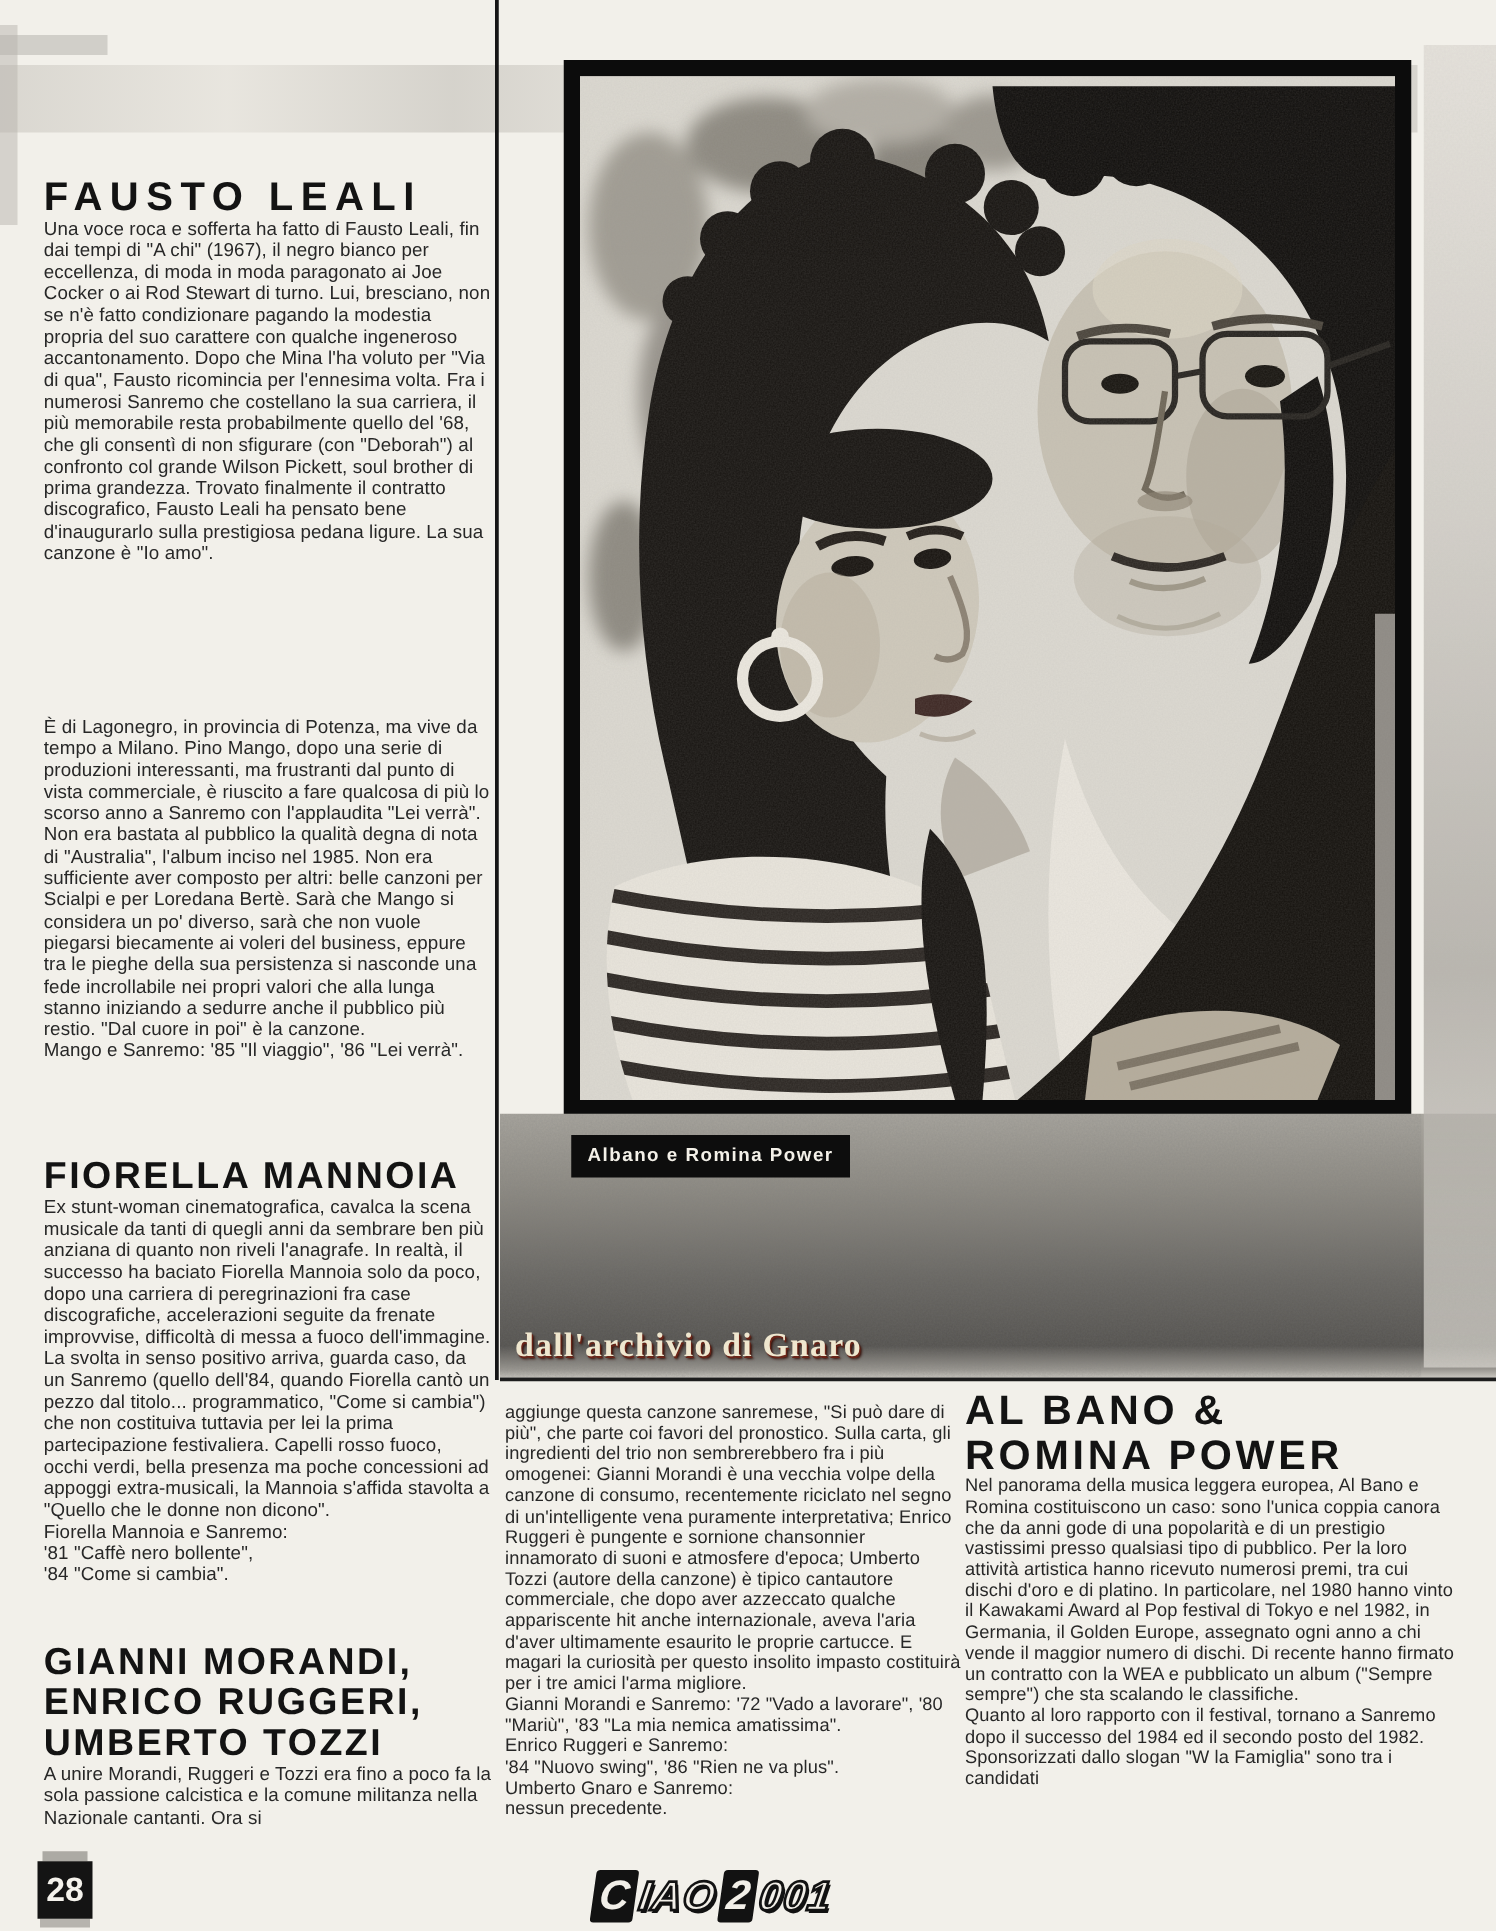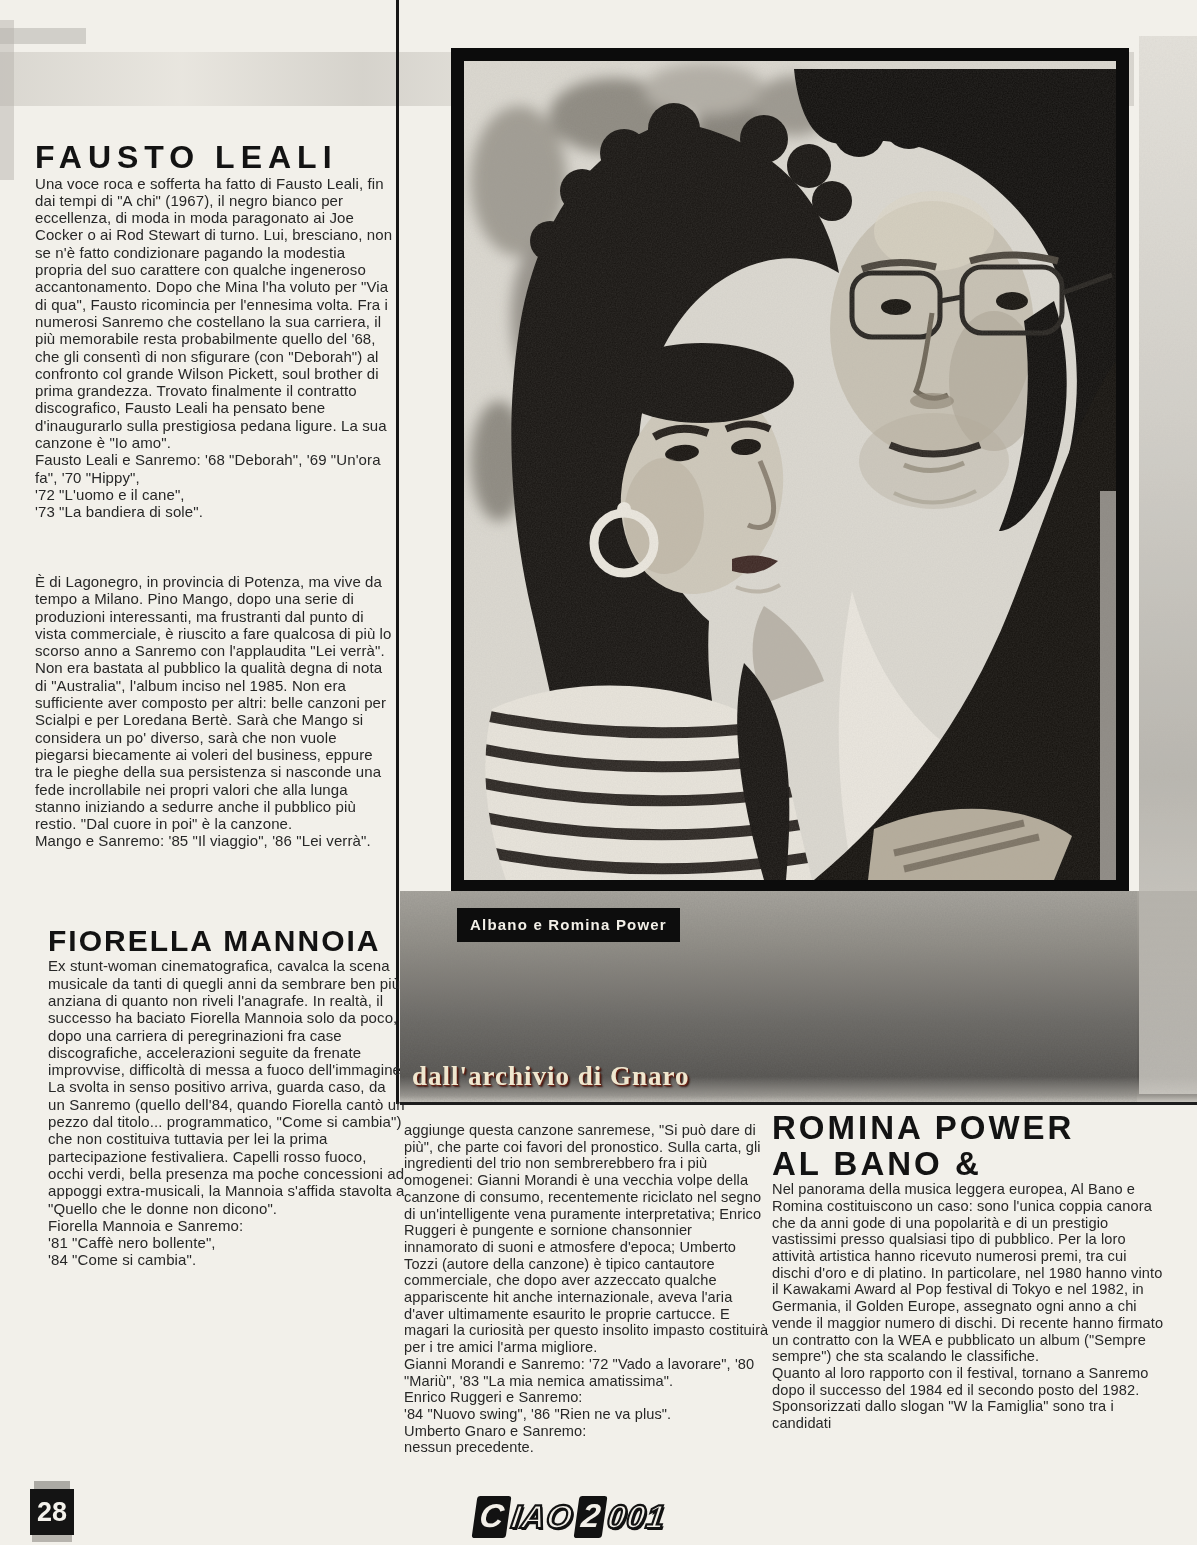--- a/index.html
+++ b/index.html
@@ -65,49 +65,54 @@
 <div class="page">
 
   <div class="top-streak"></div>
   <div class="corner-streak"></div>
   <div class="left-edge-streak"></div>
   <div class="v-rule"></div>
 
   <div class="col" style="left:35px; top:140px; width:358px;">
     <h2 class="headline hl-1">FAUSTO LEALI</h2>
     <p class="body-text"><span>Una voce roca e sofferta ha fatto di Fausto Leali, fin dai tempi di "A chi" (1967), il </span><span class="ital">negro bianco</span><span> per eccellenza, di moda in moda paragonato ai Joe Cocker o ai Rod Stewart di turno. Lui, bresciano, non se n'è fatto condizionare pagando la modestia propria del suo carattere con qualche ingeneroso accantonamento. Dopo che Mina l'ha voluto per "Via di qua", Fausto ricomincia per l'ennesima volta. Fra i numerosi Sanremo che costellano la sua carriera, il più memorabile resta probabilmente quello del '68, che gli consentì di non sfigurare (con "Deborah") al confronto col grande Wilson Pickett, soul brother di prima grandezza. Trovato finalmente il contratto discografico, Fausto Leali ha pensato bene d'inaugurarlo sulla prestigiosa pedana ligure. La sua canzone è "Io amo".</span></p>
-    <p class="body-text"><span class="ital">Fausto Leali e Sanremo:</span><span class="pre-line"> '68 "Deborah", '69 "Un'ora fa", '70 "Hippy",
-'72 "L'uomo e il cane",
-'73 "La bandiera di sole".</span></p>
   </div>
 
   <div class="col" style="left:35px; top:573px; width:358px;">
     <p class="body-text">È di Lagonegro, in provincia di Potenza, ma vive da tempo a Milano. Pino Mango, dopo una serie di produzioni interessanti, ma frustranti dal punto di vista commerciale, è riuscito a fare qualcosa di più lo scorso anno a Sanremo con l'applaudita "Lei verrà". Non era bastata al pubblico la qualità degna di nota di "Australia", l'album inciso nel 1985. Non era sufficiente aver composto per altri: belle canzoni per Scialpi e per Loredana Bertè. Sarà che Mango si considera un po' diverso, sarà che non vuole piegarsi biecamente ai voleri del business, eppure tra le pieghe della sua persistenza si nasconde una fede incrollabile nei propri valori che alla lunga stanno iniziando a sedurre anche il pubblico più restio. "Dal cuore in poi" è la canzone.</p>
     <p class="body-text"><span class="ital">Mango e Sanremo:</span><span class="pre-line"> '85 "Il viaggio", '86 "Lei verrà".</span></p>
   </div>
 
-  <div class="col" style="left:48px; top:925px; width:358px;">
+  <div class="col" style="left:35px; top:925px; width:358px;">
     <h2 class="headline hl-2">FIORELLA MANNOIA</h2>
     <p class="body-text"><span>Ex </span><span class="ital">stunt-woman</span><span> cinematografica, cavalca la scena musicale da tanti di quegli anni da sembrare ben più anziana di quanto non riveli l'anagrafe. In realtà, il successo ha baciato Fiorella Mannoia solo da poco, dopo una carriera di peregrinazioni fra case discografiche, accelerazioni seguite da frenate improvvise, difficoltà di messa a fuoco dell'immagine. La svolta in senso positivo arriva, guarda caso, da un Sanremo (quello dell'84, quando Fiorella cantò un pezzo dal titolo... programmatico, "Come si cambia") che non costituiva tuttavia per lei la prima partecipazione festivaliera. Capelli rosso fuoco, occhi verdi, bella presenza ma poche concessioni ad appoggi extra-musicali, la Mannoia s'affida stavolta a "Quello che le donne non dicono".</span></p>
     <p class="body-text"><span class="ital blocklab">Fiorella Mannoia e Sanremo:</span><span class="pre-line">'81 "Caffè nero bollente",
 '84 "Come si cambia".</span></p>
   </div>
 
+  <div class="col" style="left:35px; top:1314px; width:362px;">
+    <h2 class="headline hl-3">
+      <span class="blocklab">GIANNI MORANDI,</span>
+      <span class="blocklab">ENRICO RUGGERI,</span>
+      <span class="blocklab">UMBERTO TOZZI</span>
+    </h2>
+    <p class="body-text">A unire Morandi, Ruggeri e Tozzi era fino a poco fa la sola passione calcistica e la comune militanza nella Nazionale cantanti. Ora si</p>
+  </div>
 
   <div class="col tight" style="left:404px; top:1122px; width:366px;">
     <p class="body-text">aggiunge questa canzone sanremese, "Si può dare di più", che parte coi favori del pronostico. Sulla carta, gli ingredienti del trio non sembrerebbero fra i più omogenei: Gianni Morandi è una vecchia volpe della canzone di consumo, recentemente riciclato nel segno di un'intelligente vena puramente interpretativa; Enrico Ruggeri è pungente e sornione chansonnier innamorato di suoni e atmosfere d'epoca; Umberto Tozzi (autore della canzone) è tipico cantautore commerciale, che dopo aver azzeccato qualche appariscente hit anche internazionale, aveva l'aria d'aver ultimamente esaurito le proprie cartucce. E magari la curiosità per questo insolito impasto costituirà per i tre amici l'arma migliore.</p>
     <p class="body-text"><span class="ital">Gianni Morandi e Sanremo:</span><span> '72 "Vado a lavorare", '80 "Mariù", '83 "La mia nemica amatissima".</span></p>
     <p class="body-text"><span class="ital blocklab">Enrico Ruggeri e Sanremo:</span><span>'84 "Nuovo swing", '86 "Rien ne va plus".</span></p>
     <p class="body-text"><span class="ital blocklab">Umberto Gnaro e Sanremo:</span><span>nessun precedente.</span></p>
   </div>
 
   <div class="col tight" style="left:772px; top:1110px; width:392px;">
     <h2 class="headline hl-4">
+      <span class="blocklab">AL BANO &amp;</span>
       <span class="blocklab">ROMINA POWER</span>
-      <span class="blocklab">AL BANO &amp;</span>
     </h2>
     <p class="body-text pre-line">Nel panorama della musica leggera europea, Al Bano e Romina costituiscono un caso: sono l'unica coppia canora che da anni gode di una popolarità e di un prestigio vastissimi presso qualsiasi tipo di pubblico. Per la loro attività artistica hanno ricevuto numerosi premi, tra cui dischi d'oro e di platino. In particolare, nel 1980 hanno vinto il Kawakami Award al Pop festival di Tokyo e nel 1982, in Germania, il Golden Europe, assegnato ogni anno a chi vende il maggior numero di dischi. Di recente hanno firmato un contratto con la WEA e pubblicato un album ("Sempre sempre") che sta scalando le classifiche.
 Quanto al loro rapporto con il festival, tornano a Sanremo dopo il successo del 1984 ed il secondo posto del 1982. Sponsorizzati dallo slogan "W la Famiglia" sono tra i candidati</p>
   </div>
 
   <div class="photo-frame">
     <svg width="652" height="819" viewBox="0 0 652 819" role="img">
       <defs>
         <filter id="blurA">
             <feGaussianBlur stdDeviation="7"></feGaussianBlur>

